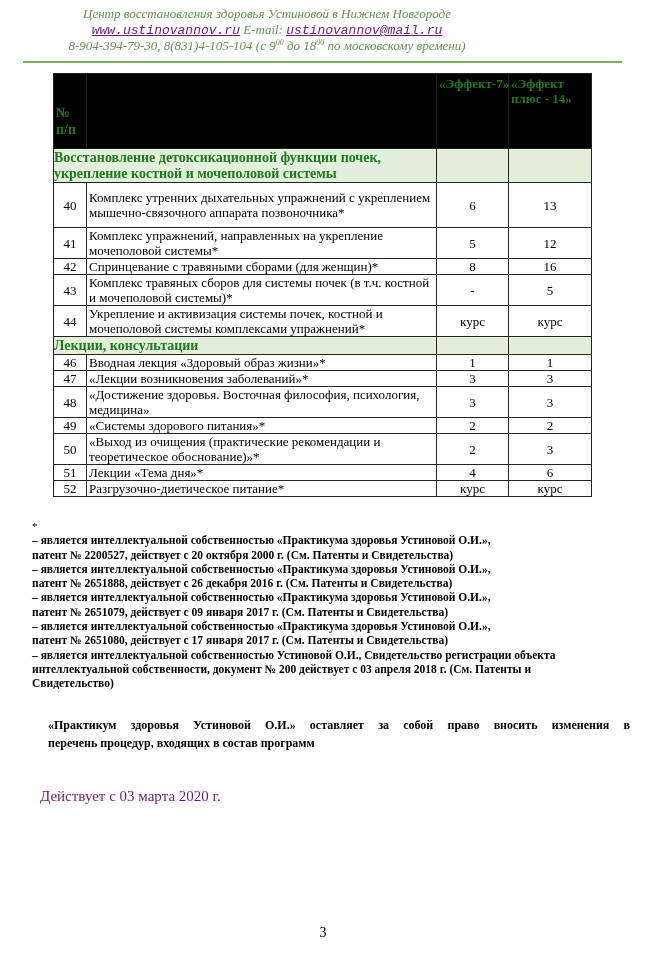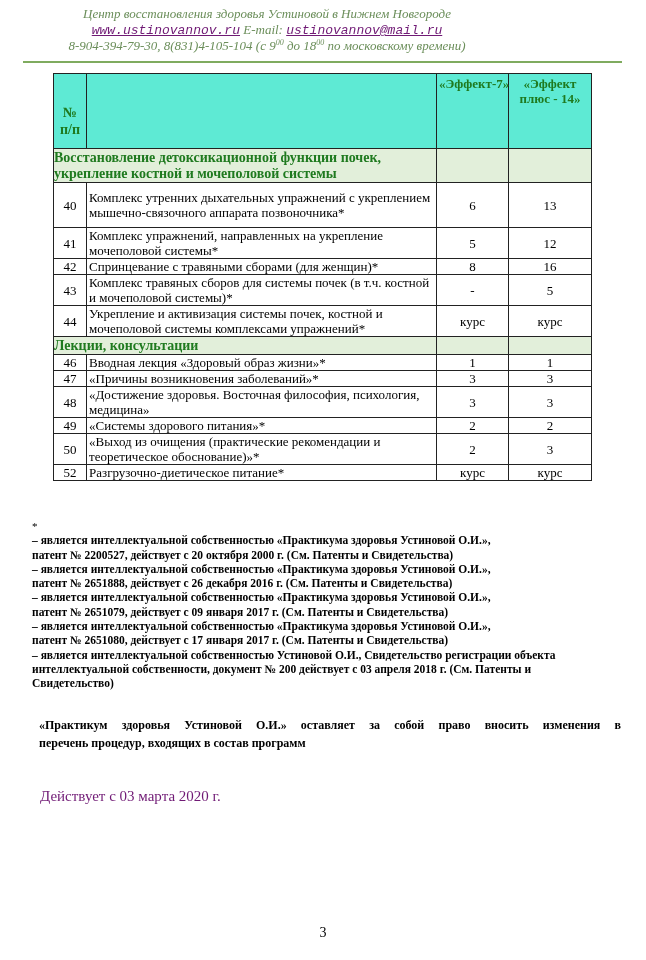--- a/index.html
+++ b/index.html
@@ -8,33 +8,33 @@
   .hdr { position: absolute; left: 0; width: 534px; text-align: center;
          font-style: italic; color: #6b8e5a; font-size: 13px; line-height: 16px; }
   .hdr a { color: #701a75; text-decoration: underline; font-family: Liberation Mono, monospace; }
   .hdr sup { font-size: 8px; line-height: 0; }
   .rule { position: absolute; left: 23px; top: 61px; width: 599px; height: 2px; background: #7fab5f; }
 
   table.prog { position: absolute; left: 53px; top: 73px; width: 538px;
                border-collapse: collapse; table-layout: fixed; font-size: 13px; line-height: 15px; }
   table.prog td { border: 1px solid #222; padding: 0 2px; vertical-align: middle; }
   col.c-num { width: 33px; } col.c-name { width: 350px; } col.c-e7 { width: 72px; } col.c-e14 { width: 83px; }
-  tr.head td { background: #5eead4; color: #1f7a1f; font-weight: bold; vertical-align: top; height: 54px; text-align: center; }
+  tr.head td { background: #000000; color: #1f7a1f; font-weight: bold; vertical-align: top; height: 54px; text-align: left; }
   tr.head td.num { vertical-align: middle; font-size: 14px; line-height: 17px; padding-top: 20px; }
   tr.head td.eff { padding-top: 2px; font-size: 13px; line-height: 15px; }
   tr.section td { background: #e2efda; color: #1f7a1f; font-weight: bold; font-size: 14px; line-height: 16px; }
   tr.section td.stitle { padding: 1px 0 0 0; }
   td.n { text-align: center; }
   td.v { text-align: center; }
   td.name { text-align: left; }
 
   .notes { position: absolute; left: 32px; top: 519px; width: 590px;
            font-size: 11.5px; line-height: 14.3px; font-weight: bold; }
   .notes .star { font-weight: normal; font-size: 11px; }
-  .disclaimer { position: absolute; left: 39px; top: 716px; width: 582px;
+  .disclaimer { position: absolute; left: 48px; top: 716px; width: 582px;
                 font-size: 12px; line-height: 18px; font-weight: bold; text-align: justify; }
   .disclaimer .line1 { text-align: justify; text-align-last: justify; display: block; }
   .valid { position: absolute; left: 40px; top: 788px; font-size: 15px; color: #701a75; }
   .pagenum { position: absolute; left: 0; width: 646px; top: 925px; text-align: center; font-size: 14px; }
 </style>
 </head>
 <body>
 
 <div class="hdr" style="top:6px;">Центр восстановления здоровья Устиновой в Нижнем Новгороде</div>
 <div class="hdr" style="top:22px;">
@@ -100,41 +100,47 @@
         <td></td>
       </tr>
       <tr style="height: 16px;">
         <td class="n">46</td>
         <td class="name">Вводная лекция «Здоровый образ жизни»*</td>
         <td class="v">1</td>
         <td class="v">1</td>
       </tr>
       <tr style="height: 16px;">
         <td class="n">47</td>
-        <td class="name">«Причины возникновения заболеваний»*</td>
+        <td class="name">«Лекции возникновения заболеваний»*</td>
         <td class="v">3</td>
         <td class="v">3</td>
       </tr>
       <tr style="height: 30px;">
         <td class="n">48</td>
         <td class="name">«Достижение здоровья. Восточная философия, психология, медицина»</td>
         <td class="v">3</td>
         <td class="v">3</td>
       </tr>
       <tr style="height: 16px;">
         <td class="n">49</td>
         <td class="name">«Системы здорового питания»*</td>
         <td class="v">2</td>
         <td class="v">2</td>
       </tr>
       <tr style="height: 30px;">
         <td class="n">50</td>
         <td class="name">«Выход из очищения (практические рекомендации и теоретическое обоснование)»*</td>
         <td class="v">2</td>
         <td class="v">3</td>
+      </tr>
+      <tr style="height: 16px;">
+        <td class="n">51</td>
+        <td class="name">Лекции «Тема дня»*</td>
+        <td class="v">4</td>
+        <td class="v">6</td>
       </tr>
       <tr style="height: 16px;">
         <td class="n">52</td>
         <td class="name">Разгрузочно-диетическое питание*</td>
         <td class="v">курс</td>
         <td class="v">курс</td>
       </tr>
     </tbody>
 </table>
 

